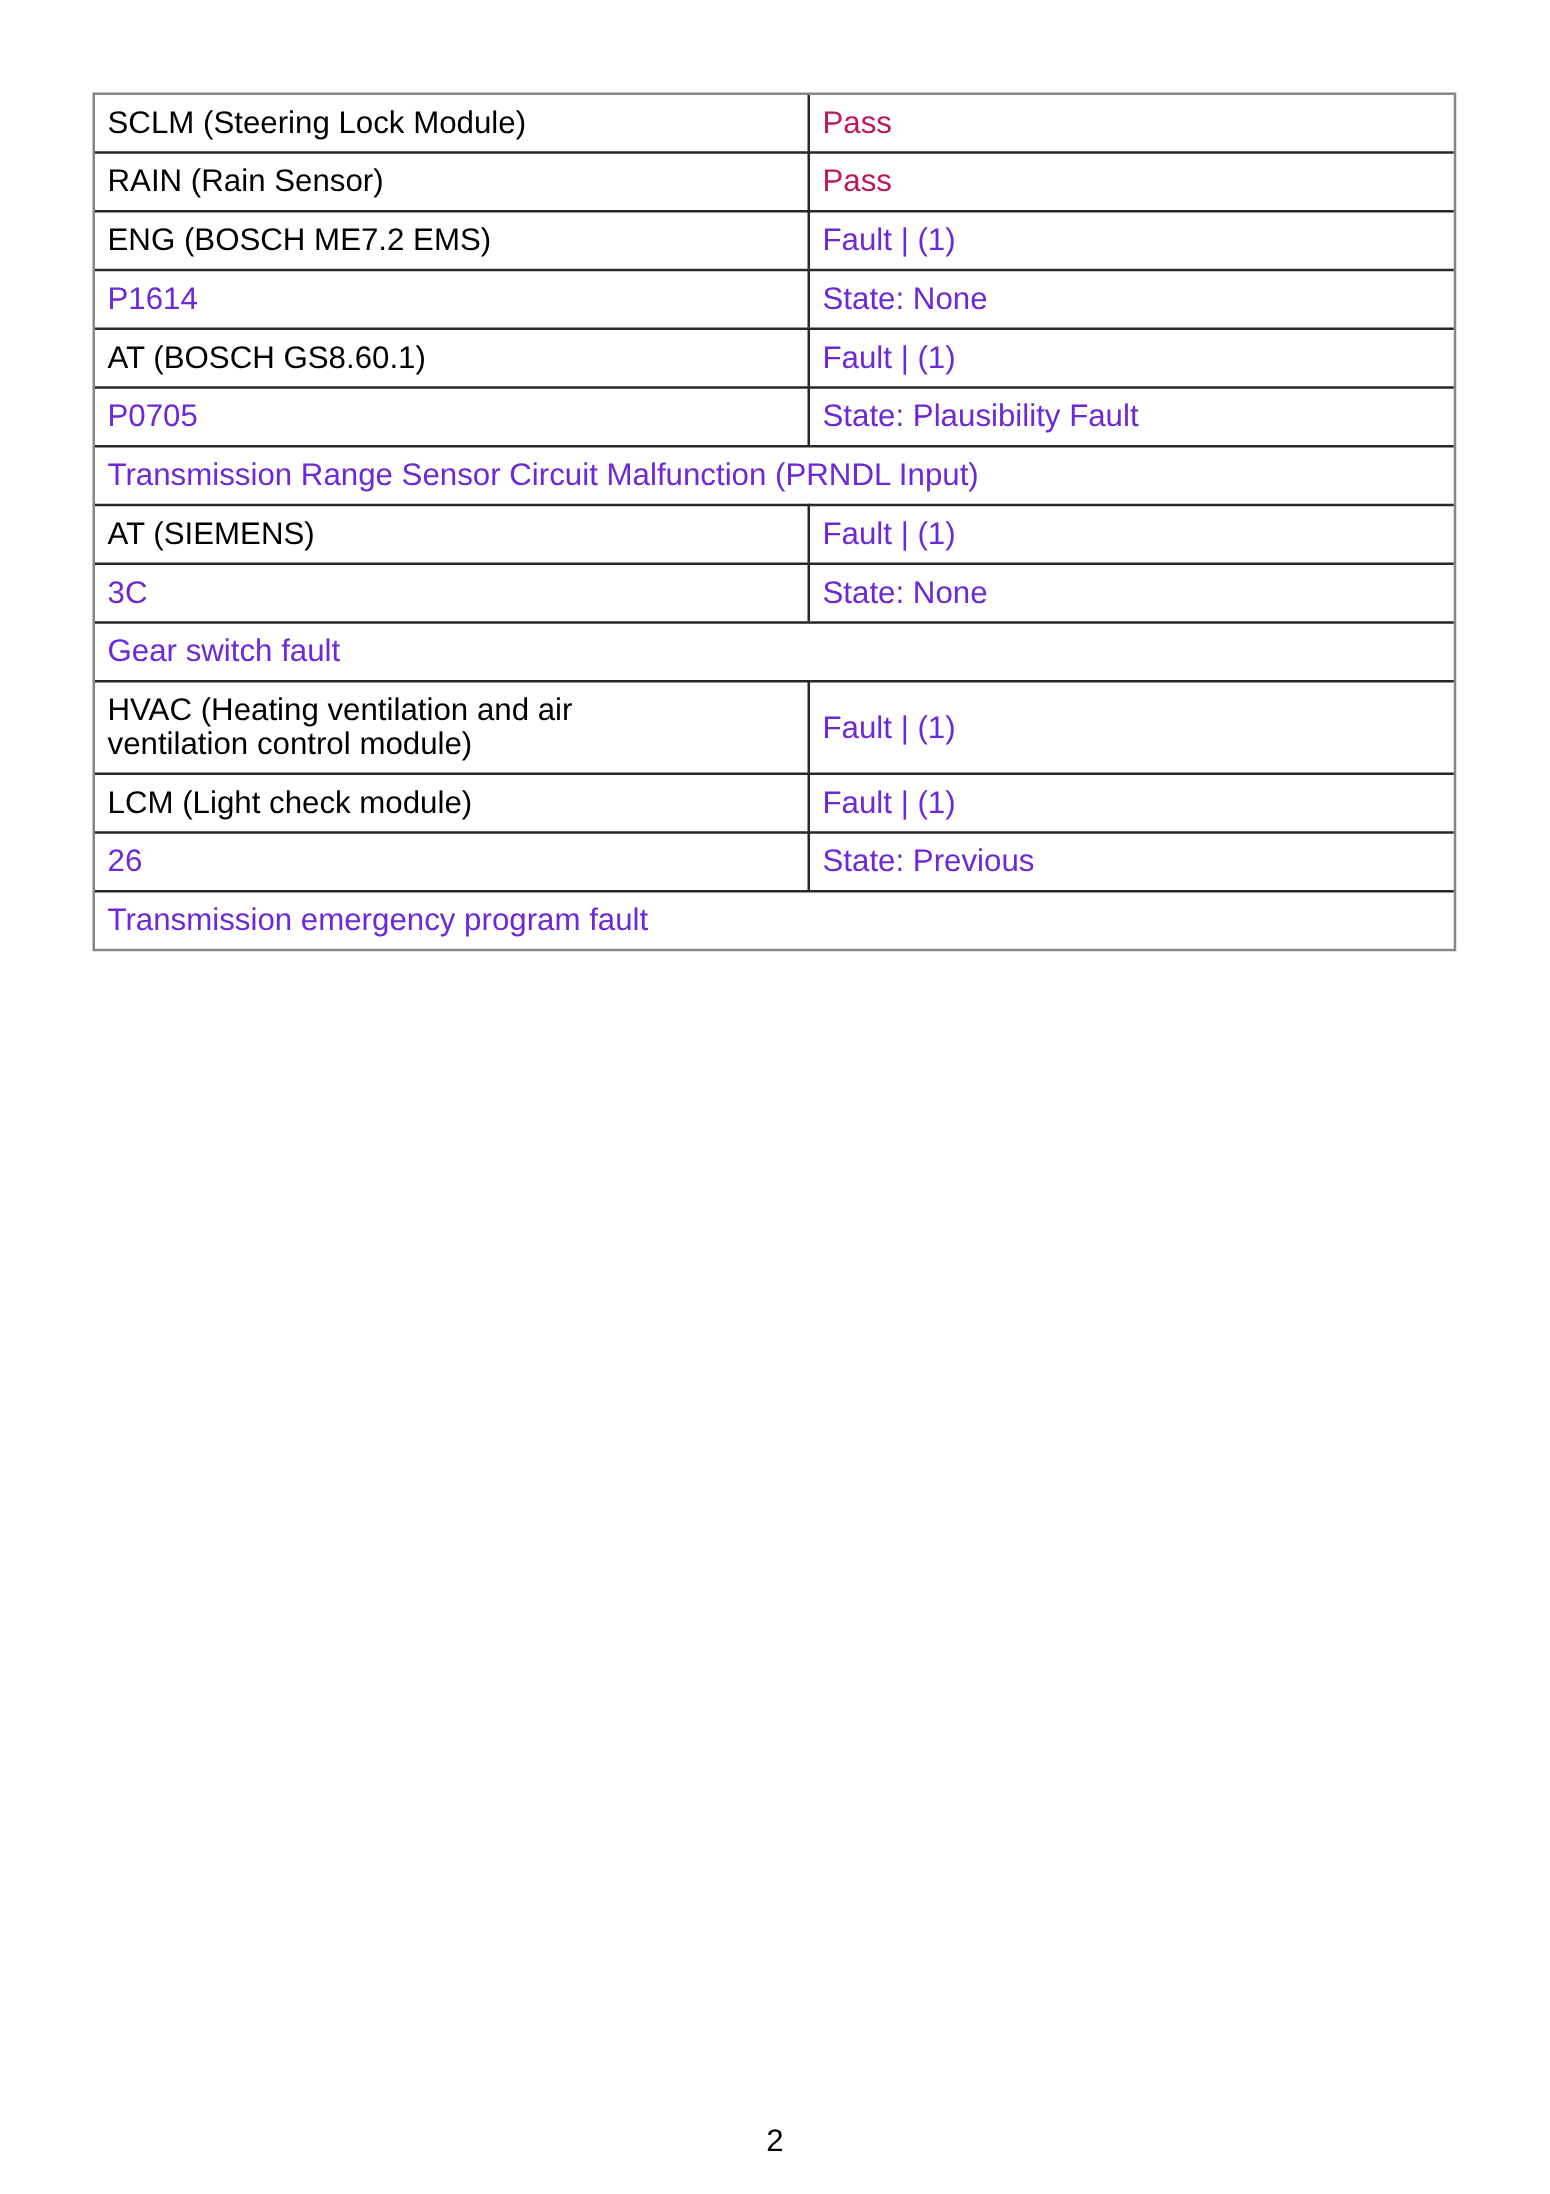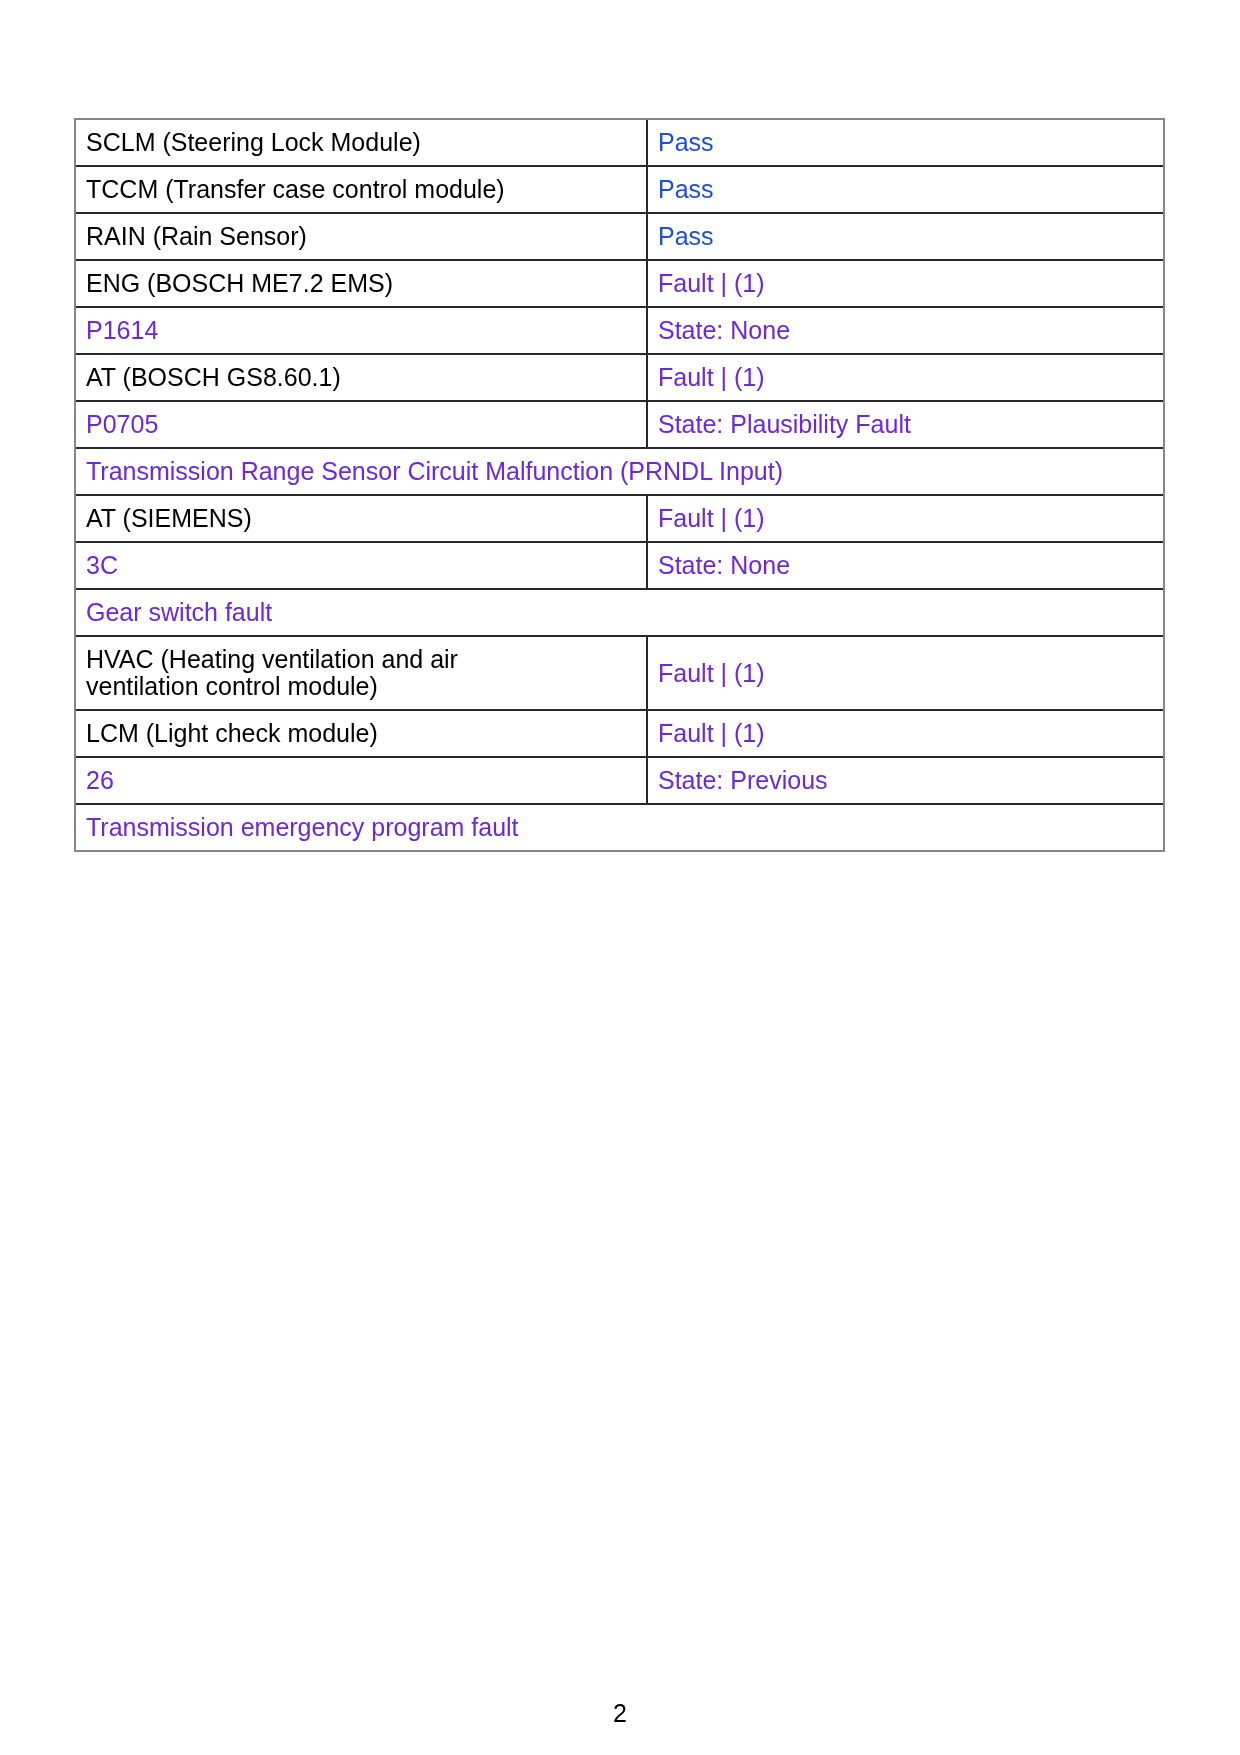--- a/index.html
+++ b/index.html
@@ -18,41 +18,40 @@
     position: absolute;
     left: 74px;
     top: 74px;
     width: 1091px;
     table-layout: fixed;
     border-collapse: separate;
     border-spacing: 0;
     border: 2px solid #868686;
     font-size: 25px;
     line-height: 27px;
-    margin-top: 44px;
   }
   .diag-table td {
     padding: 9px 10px;
     vertical-align: middle;
     border-top: 2px solid #282828;
     overflow: hidden;
     white-space: nowrap;
   }
   .diag-table tr:first-child > td {
     border-top: none;
   }
   .diag-table td.divided {
     border-right: 2px solid #282828;
   }
   .diag-table td.multiline {
     white-space: normal;
   }
   .t-black { color: #000000; }
   .t-red   { color: #6d28d9; }
-  .t-green { color: #1d4ed8; }
+  .t-green { color: #be185d; }
   .page-footer {
     position: absolute;
     top: 1700px;
     left: 0;
     width: 100%;
     text-align: center;
     font-size: 25px;
     line-height: 27px;
     color: #000000;
   }
@@ -61,24 +60,20 @@
 <body>
 
 <table class="diag-table">
   <colgroup>
     <col style="width:572px">
     <col>
   </colgroup>
   <tbody>
     <tr>
       <td class="divided t-black">SCLM (Steering Lock Module)</td>
-      <td class="t-green">Pass</td>
-    </tr>
-    <tr>
-      <td class="divided t-black">TCCM (Transfer case control module)</td>
       <td class="t-green">Pass</td>
     </tr>
     <tr>
       <td class="divided t-black">RAIN (Rain Sensor)</td>
       <td class="t-green">Pass</td>
     </tr>
     <tr>
       <td class="divided t-black">ENG (BOSCH ME7.2 EMS)</td>
       <td class="t-red">Fault | (1)</td>
     </tr>

